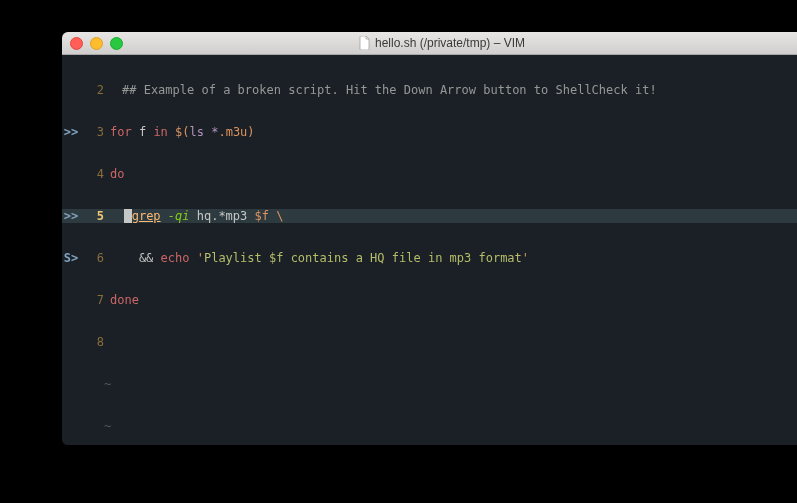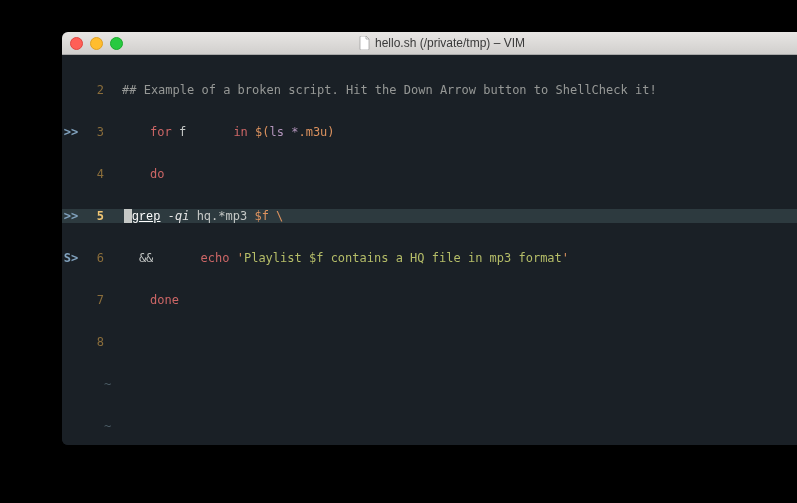--- a/index.html
+++ b/index.html
@@ -103,27 +103,27 @@
     padding-right: 6px;
     color: #8a6d3b;
   }
   .code {
     flex: 1;
   }
   .row.hl { background: #2d3a3f; }
   .row.hl .lnr { color: #f0c674; font-weight: bold; }
   .tilde { color: #4a5a63; padding-left: 42px; }
   .c-comment { color: #969896; margin-left: 12px; }
-  .c-key { color: #cc6666; margin-left: 40px; }
+  .c-key { color: #cc6666; }
   .c-str { color: #b5bd68; }
   .c-var { color: #de935f; }
   .c-special { color: #b294bb; text-align: right; }
   .c-op { color: #de935f; }
-  .c-grep { color: #ffffff; text-decoration: underline; font-family: Liberation Mono, monospace; }
-  .c-flag { color: #e5e5e5; font-style: italic; }
+  .c-grep { color: #fdba74; text-decoration: underline; }
+  .c-flag { color: #84cc16; font-style: italic; }
   .cursor {
     background: #c5c8c6;
     color: #1a2026;
   }
 </style>
 </head>
 <body>
 
 <div class="window">
   <div class="titlebar">

